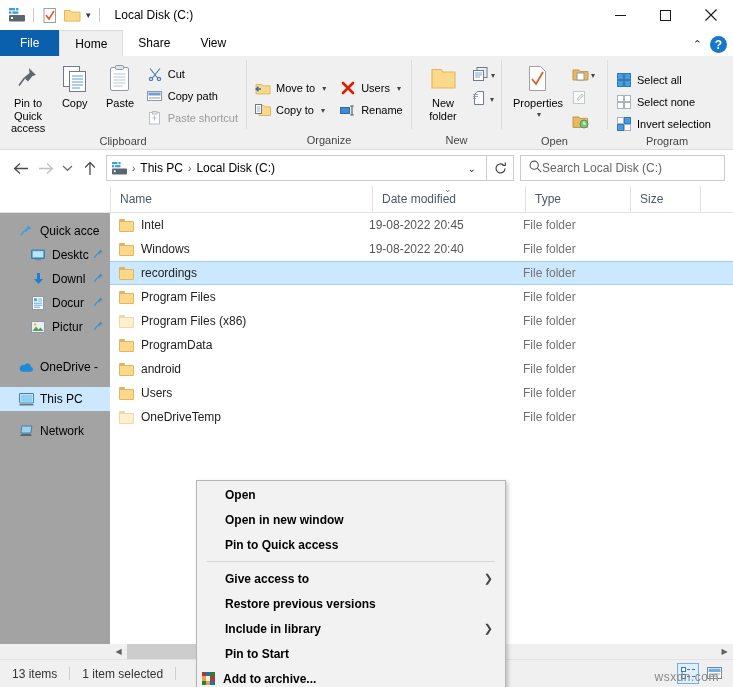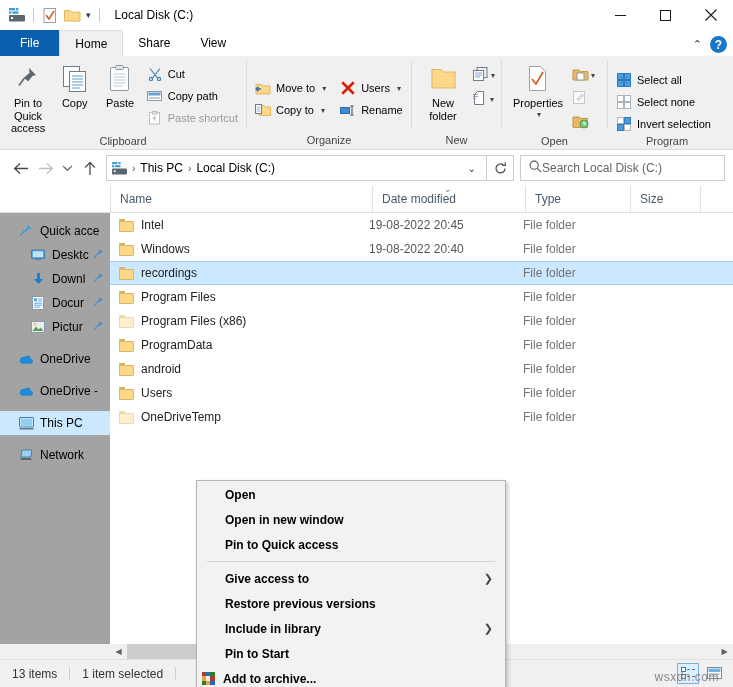--- a/index.html
+++ b/index.html
@@ -597,28 +597,20 @@
         <span>Pictur</span>
         <span class="sb-pin">
           <svg width="11" height="12" viewBox="0 0 11 12">
               <path d="M7 1 L10 4 L8 4.6 L5.8 6.8 L4.2 5.2 L6.4 3z" fill="#4a8fc4"></path>
               <path d="M4.4 5.6 L1.2 9.8" stroke="#4a8fc4" stroke-width="1.2"></path>
             </svg>
         </span>
       </div>
 
       <div class="sb-gap"></div>
-      <div class="sb-item">
-        <span class="sicon">
-          <svg width="16" height="11" viewBox="0 0 16 11">
-            <path d="M4.2 9.8 h8.6 a2.6 2.6 0 0 0 .2 -5.1 a3.6 3.6 0 0 0 -6.5 -1.7 a3 3 0 0 0 -2.3 6.8z" fill="#1e8ad6"></path>
-          </svg>
-        </span>
-        <span>OneDrive</span>
-      </div>
       <div class="sb-gap"></div>
       <div class="sb-item">
         <span class="sicon">
           <svg width="16" height="11" viewBox="0 0 16 11">
             <path d="M4.2 9.8 h8.6 a2.6 2.6 0 0 0 .2 -5.1 a3.6 3.6 0 0 0 -6.5 -1.7 a3 3 0 0 0 -2.3 6.8z" fill="#1e8ad6"></path>
           </svg>
         </span>
         <span>OneDrive -</span>
       </div>
       <div class="sb-gap"></div>

